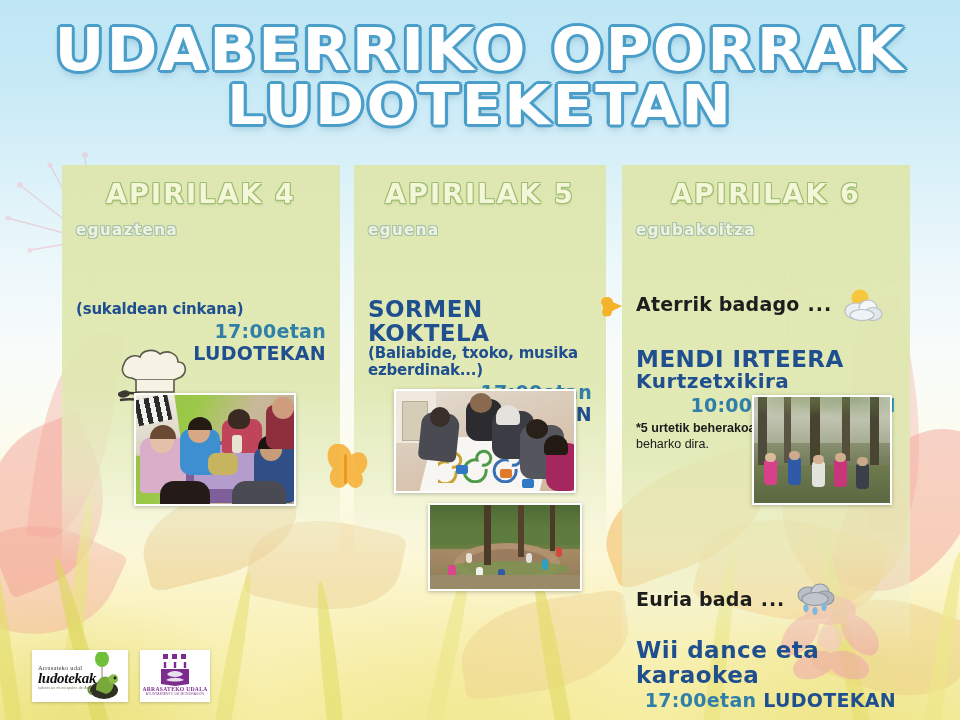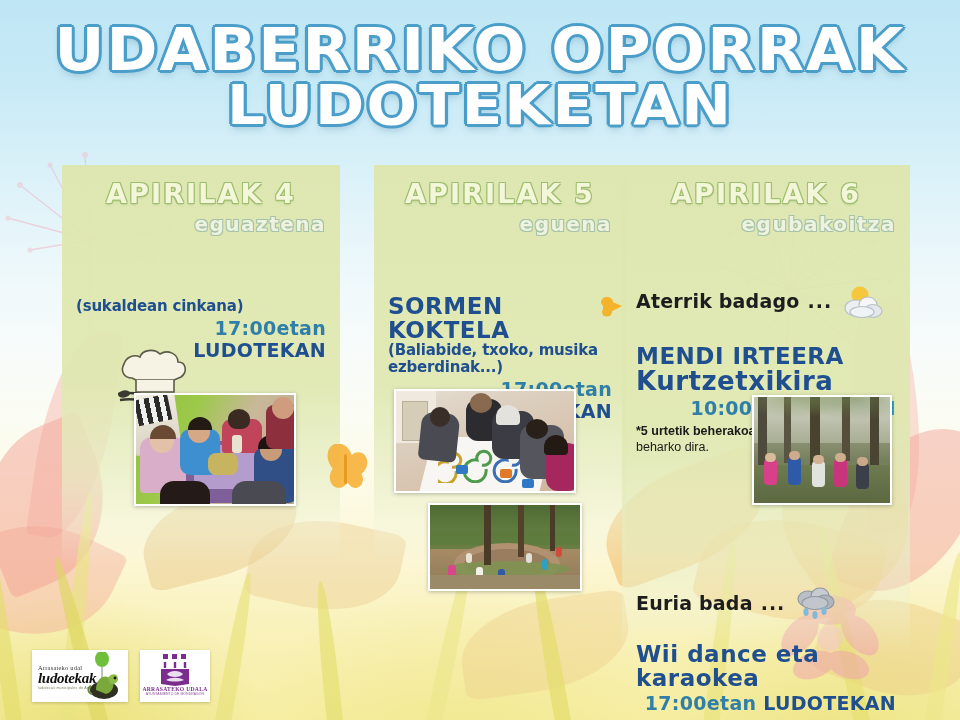--- a/index.html
+++ b/index.html
@@ -76,48 +76,48 @@
     z-index: 5;
     background: linear-gradient(to bottom,
         rgba(222,230,173,.95) 0%,
         rgba(224,232,178,.95) 55%,
         rgba(231,238,196,.70) 78%,
         rgba(238,243,215,.35) 90%,
         rgba(243,247,228,0) 100%);
     padding: 10px 14px 0 14px;
   }
   #col1 { left: 62px;  width: 278px; height: 400px; }
-  #col2 { left: 374px; width: 252px; height: 400px; }
+  #col2 { left: 354px; width: 252px; height: 400px; }
   #col3 { left: 622px; width: 288px; height: 490px; }
 
   .col-head {
     text-align: center;
     font-family: "DejaVu Sans", sans-serif;
     font-weight: 700;
     font-size: 26px;
     letter-spacing: 2px;
     color: #f3f6d9;
     text-shadow:
       -1px -1px 0 #9fbf6e, 1px -1px 0 #9fbf6e,
       -1px  1px 0 #9fbf6e, 1px  1px 0 #9fbf6e,
        0    2px 2px rgba(120,150,90,.35);
     transform: scaleX(1.04);
     margin-top: 4px;
   }
   .col-sub {
-    text-align: right;
-    font-family: "DejaVu Sans", sans-serif;
-    font-weight: 700;
-    font-size: 20px;
+    text-align: left;
+    font-family: "DejaVu Sans", sans-serif;
+    font-weight: 700;
+    font-size: 15px;
     letter-spacing: 1.5px;
     color: #eef3e0;
     text-shadow:
       -1px -1px 0 #a6c2a9, 1px -1px 0 #a6c2a9,
       -1px  1px 0 #a6c2a9, 1px  1px 0 #a6c2a9;
-    margin-top: 3px;
+    margin-top: 12px;
   }
 
   .act-title {
     font-family: "DejaVu Sans", sans-serif;
     font-weight: 700;
     font-size: 23px;
     color: #1f4f8f;
     letter-spacing: .5px;
     line-height: 1.05;
   }
@@ -425,21 +425,21 @@
             <ellipse cx="16" cy="24" rx="11" ry="8" fill="#eceff2" stroke="#b9c2c9" stroke-width="1.2"></ellipse>
             <ellipse cx="28" cy="21" rx="9" ry="8" fill="#f4f6f8" stroke="#b9c2c9" stroke-width="1.2"></ellipse>
             <ellipse cx="33" cy="27" rx="9" ry="6.5" fill="#e3e8ec" stroke="#b9c2c9" stroke-width="1.2"></ellipse>
             <ellipse cx="22" cy="28" rx="12" ry="5.5" fill="#f0f3f5" stroke="#b9c2c9" stroke-width="1.2"></ellipse>
           </svg>
         </span>
       </div>
 
       <div style="margin-top:26px;">
         <div class="act-title">MENDI IRTEERA</div>
-        <div class="act-title" style="font-size:26px;">Kurtzetxikira</div>
+        <div class="act-title" style="font-size:20px;">Kurtzetxikira</div>
         <div class="act-time">
           <span>10:00etan</span>
           <span style="color:#2f9fc8;">BITERIN</span>
         </div>
         <div class="note">
           <b>*5 urtetik beherakoak</b><span> heldu batekin etorri beharko dira.</span>
         </div>
       </div>
     </div>
 

